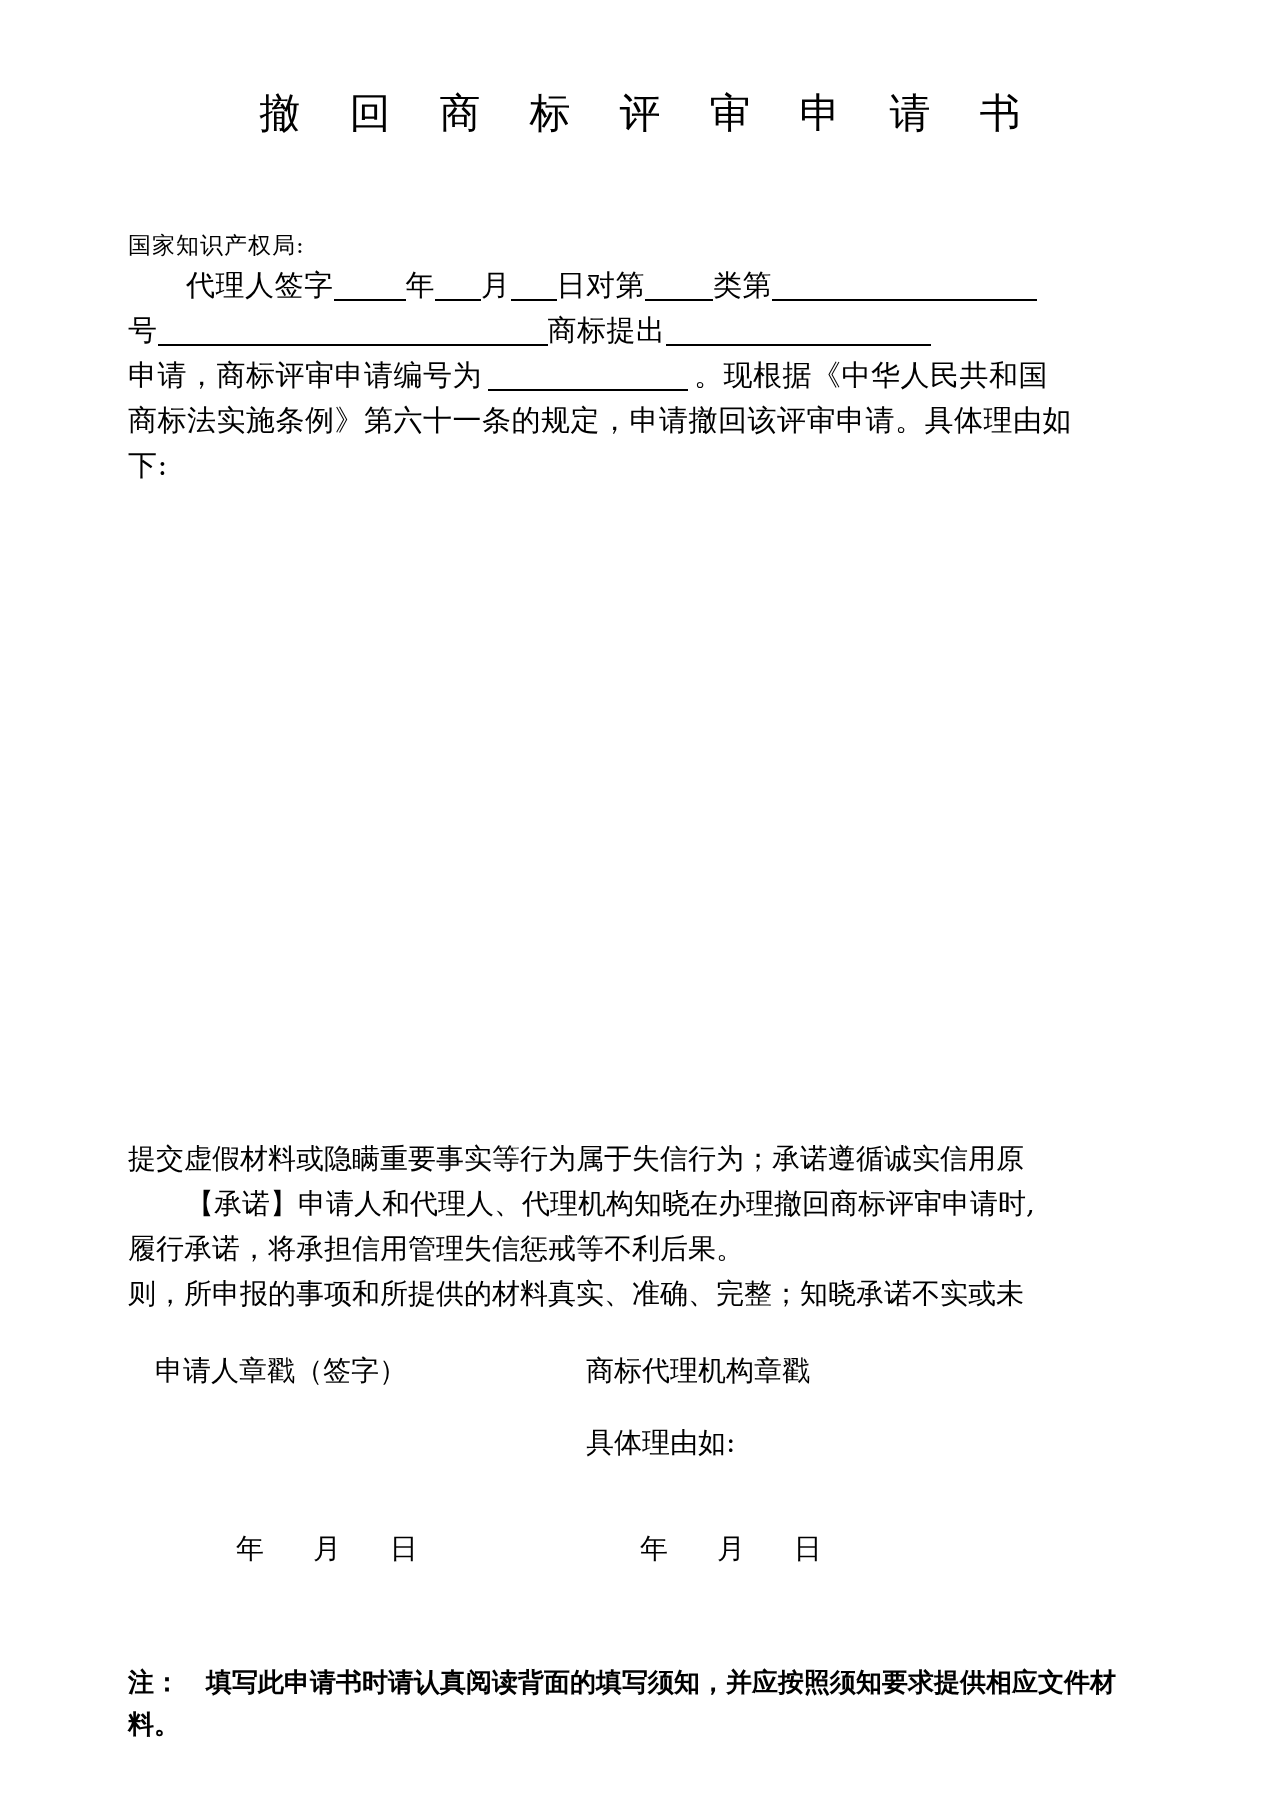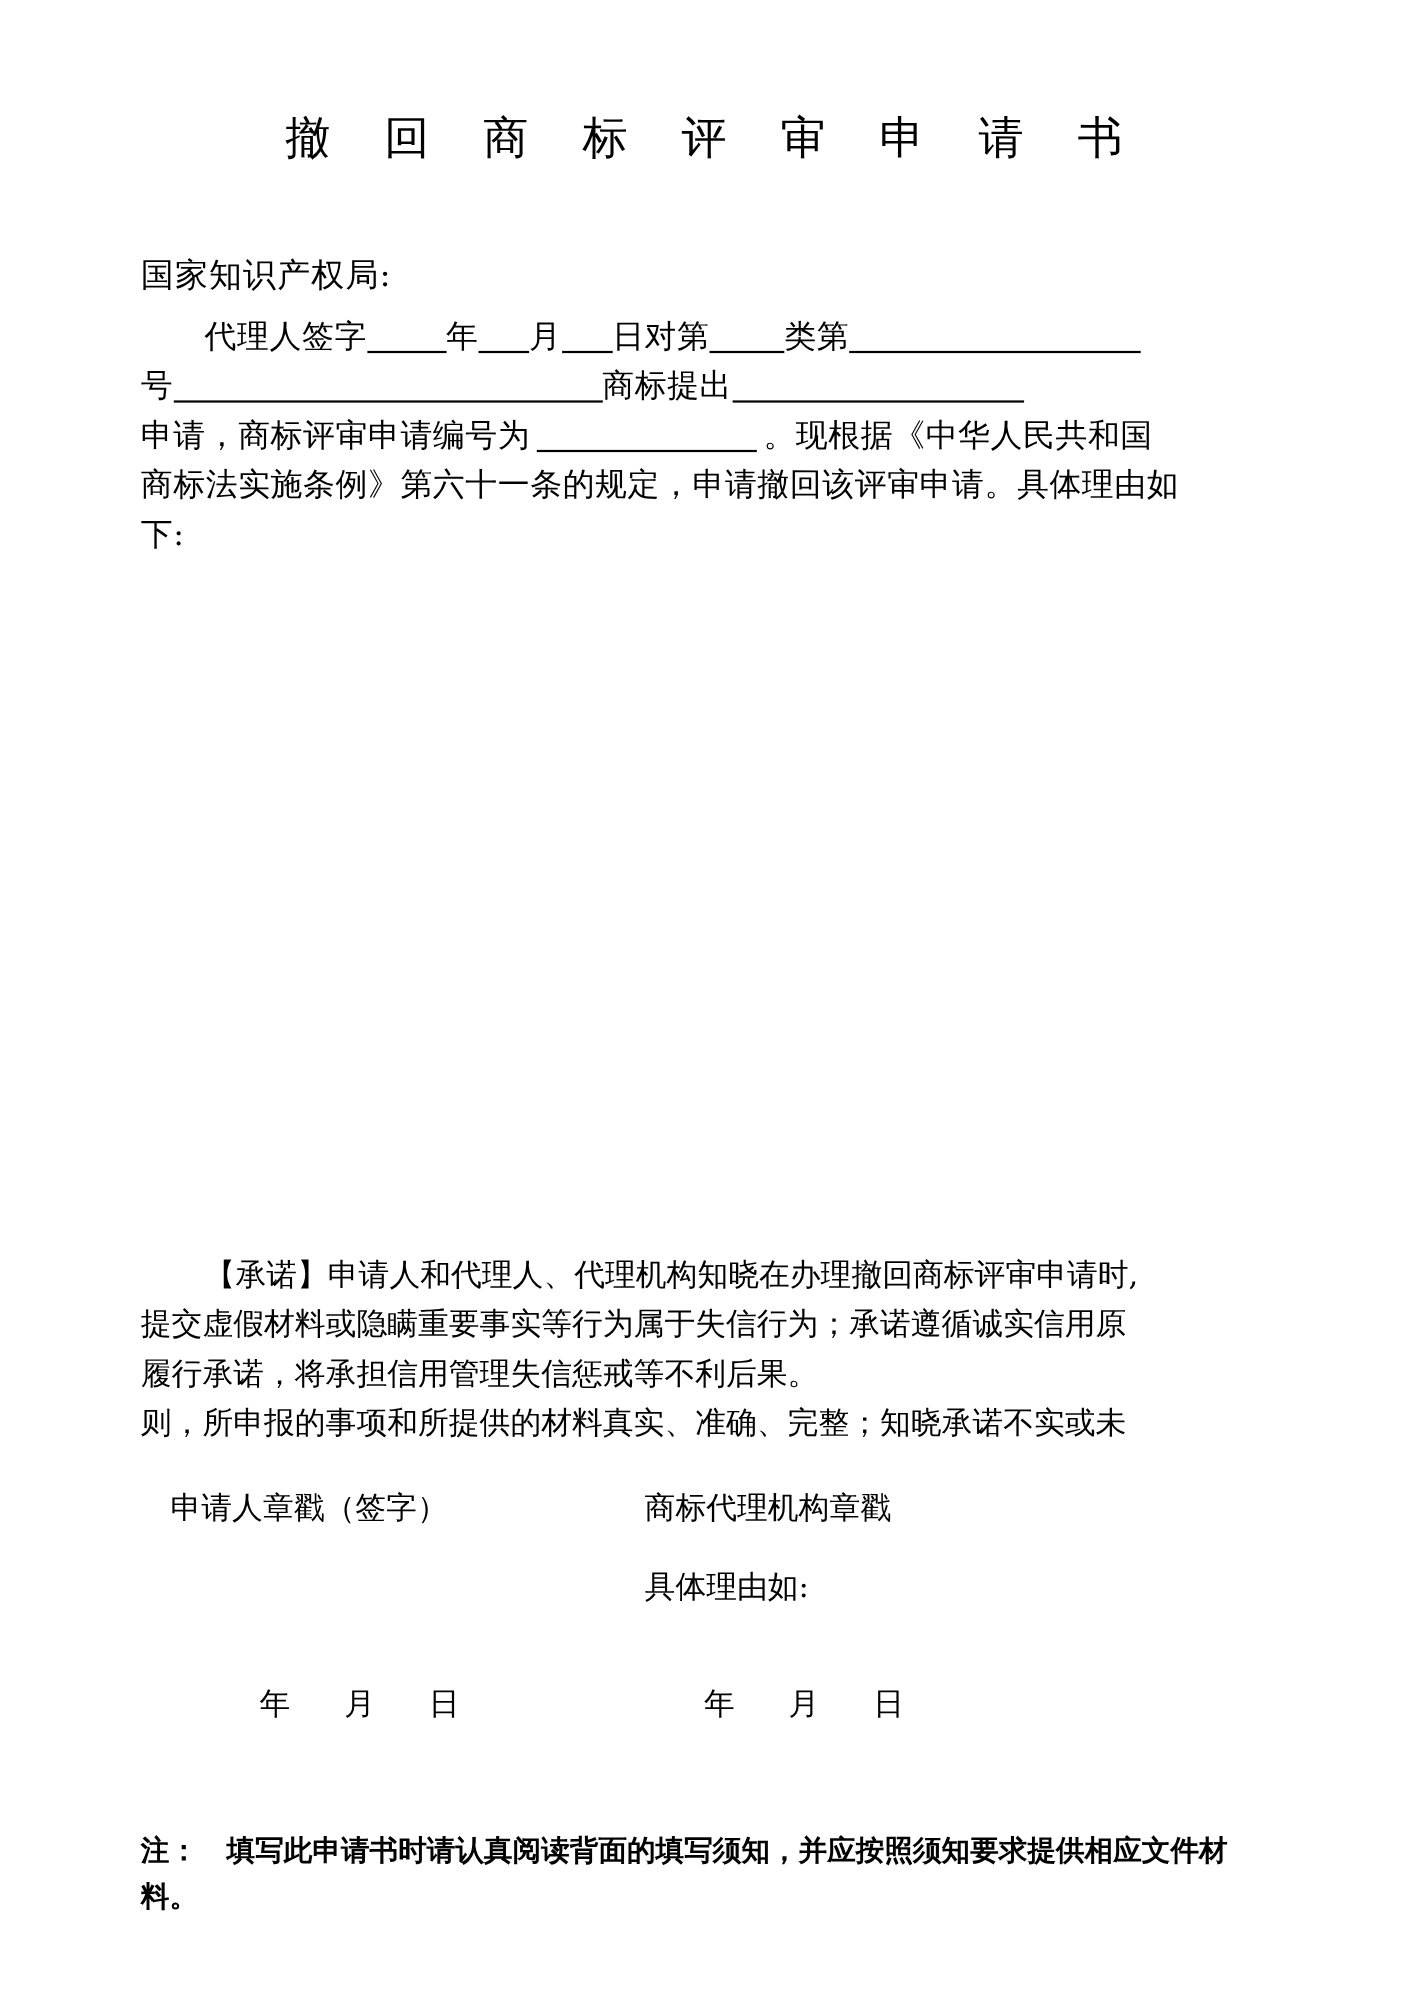--- a/index.html
+++ b/index.html
@@ -18,44 +18,43 @@
     height: 1810px;
     background: #ffffff;
     overflow: hidden;
     box-sizing: border-box;
   }
 
   
   .doc-title {
     position: absolute;
     left: 0;
-    top: 100px;
+    top: 88px;
     width: 1280px;
     text-align: center;
     font-family: "DejaVu Serif", serif;
     font-size: 41px;
     letter-spacing: 18px;
     text-indent: 18px;
     font-weight: 500;
     line-height: 1.25;
     white-space: nowrap;
   }
 
   
   .body-block {
     position: absolute;
     left: 128px;
     top: 228px;
     width: 860px;
   }
   .addressee {
-    font-size: 30px;
+    font-size: 23px;
     line-height: 1.5;
     letter-spacing: 1px;
-    margin-bottom: 10px;
     white-space: nowrap;
   }
 
   .para {
     font-size: 29px;
     line-height: 45px;
     letter-spacing: 0.5px;
   }
   .para .ln {
     display: block;
@@ -164,22 +163,22 @@
       <span class="ln"><span>号</span><span class="blk b-num"></span><span>商标提出</span><span class="blk b-mark"></span></span>
 
       <span class="ln"><span>申请，商标评审申请编号为</span><span class="blk b-caseno"></span><span>。现根据《中华人民共和国</span></span>
 
       <span class="ln">商标法实施条例》第六十一条的规定，申请撤回该评审申请。具体理由如</span>
       <span class="ln">下:</span>
     </div>
   </div>
 
   <div class="commit">
+    <span class="ln">提交虚假材料或隐瞒重要事实等行为属于失信行为；承诺遵循诚实信用原</span>
     <span class="ln first">【承诺】申请人和代理人、代理机构知晓在办理撤回商标评审申请时,</span>
-    <span class="ln">提交虚假材料或隐瞒重要事实等行为属于失信行为；承诺遵循诚实信用原</span>
     <span class="ln">履行承诺，将承担信用管理失信惩戒等不利后果。</span>
     <span class="ln">则，所申报的事项和所提供的材料真实、准确、完整；知晓承诺不实或未</span>
   </div>
 
   <div class="sig">
     <div class="sig-row">
       <span class="sig-left">申请人章戳（签字）</span>
       <span class="sig-right">商标代理机构章戳</span>
     </div>
     <div class="sig-row agent">

